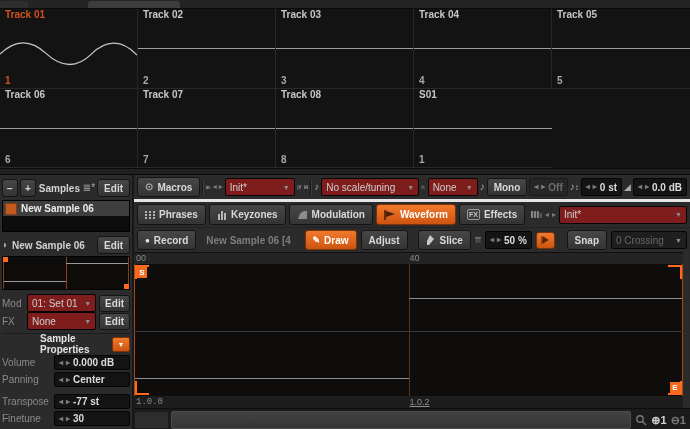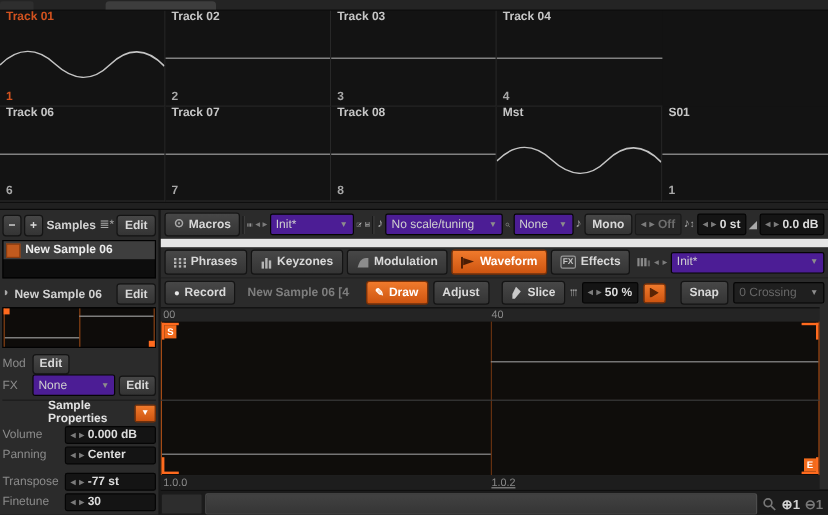--- a/index.html
+++ b/index.html
@@ -24,21 +24,21 @@
   
   .main{display:flex;height:256px;background:#2b2b2b;}
   .sidebar{width:128px;border-right:2px solid #181818;padding:2px 2px 0 2px;display:flex;flex-direction:column;}
   .editor{flex:1;display:flex;flex-direction:column;min-width:0;}
   
   .btn{background:linear-gradient(#474747,#343434);border:1px solid #141414;border-radius:3px;
        color:#d9d9d9;font-weight:bold;font-size:10px;display:inline-flex;align-items:center;
        justify-content:center;gap:4px;height:18px;padding:0 7px;white-space:nowrap;flex:none;}
   .btn.orange{background:linear-gradient(#f07a2c,#cd5410);border-color:#7c3106;color:#fff;}
   .btn.sq{width:14px;padding:0;height:16px;}
-  .dd{background:#4c1d95;border:1px solid #050505;border-radius:2px;color:#cfcfcf;
+  .dd{background:#7f1d1d;border:1px solid #050505;border-radius:2px;color:#cfcfcf;
       display:flex;align-items:center;height:16px;padding:0 4px;gap:3px;white-space:nowrap;flex:none;}
   .dd .caret{margin-left:auto;color:#8d8d8d;font-size:7px;}
   .dd.disabled{color:#676767;background:#1f1f1f;}
   .spin{background:#141414;border:1px solid #050505;border-radius:2px;color:#dcdcdc;
         display:flex;align-items:center;height:16px;padding:0 4px;gap:3px;white-space:nowrap;flex:none;font-weight:bold;}
   .spin.flat{background:#262626;border-color:#1a1a1a;color:#6d6d6d;}
   .arr{color:#7c7c7c;font-size:8px;line-height:1;}
   .sep{width:0;height:15px;border-left:1px solid #191919;border-right:1px solid #3f3f3f;flex:none;}
   .gicon{color:#a9a9a9;font-size:10px;line-height:1;flex:none;}
   svg{display:block;}
@@ -62,21 +62,21 @@
   .props-header{display:flex;align-items:center;height:20px;border-top:1px solid #1c1c1c;margin-top:3px;flex:none;}
   .props-title{flex:1;font-weight:bold;color:#e2e2e2;padding-left:38px;}
   .props-btn{width:16px;height:13px;background:linear-gradient(#f07a2c,#cd5410);border:1px solid #7c3106;
              border-radius:2px;color:#fff;font-size:7px;display:flex;align-items:center;justify-content:center;}
   .prop-row{display:flex;align-items:center;height:15px;margin:1px 0;flex:none;}
   .prop-row .lbl{flex:1;color:#8b8b8b;}
   .prop-row .spin{width:66px;height:13px;}
   .prop-row.gap{margin-top:6px;}
   
   .inst-toolbar{height:24px;display:flex;align-items:center;gap:2px;padding:0 3px;flex:none;}
-  .tabs-row{height:25px;display:flex;align-items:center;gap:3px;padding:0 3px;border-top:7px solid #e5e5e5;flex:none;}
+  .tabs-row{height:25px;display:flex;align-items:center;gap:3px;padding:0 3px;border-top:3px solid #e5e5e5;flex:none;}
   .tab{height:19px;}
   .edit-toolbar{height:24px;display:flex;align-items:center;gap:4px;padding:0 3px;border-top:1px solid #222;flex:none;}
   .sample-info{color:#7e7e7e;font-weight:bold;margin:0 6px;overflow:hidden;white-space:nowrap;}
   .fx-badge{border:1px solid #9a9a9a;border-radius:2px;font-size:7px;padding:0 1px;color:#c4c4c4;line-height:9px;}
   
   .wave-wrap{flex:1;display:flex;flex-direction:column;margin-right:7px;min-height:0;justify-content:center;}
   .wave-ruler{height:11px;background:#242424;border-top:1px solid #101010;position:relative;color:#8a8a8a;font-size:9px;flex:none;}
   .wave-ruler .r0{position:absolute;left:2px;top:0;}
   .wave-ruler .r1{position:absolute;left:50%;top:0;margin-left:1px;}
   .wave-canvas{flex:1;background:#0f0d0b;position:relative;min-height:0;}
@@ -91,21 +91,21 @@
   .corner{position:absolute;width:12px;height:12px;}
   .corner.tl{top:1px;left:1px;border-top:2px solid #ff6a1e;border-left:2px solid #ff6a1e;}
   .corner.tr{top:1px;right:1px;border-top:2px solid #ff6a1e;border-right:2px solid #ff6a1e;}
   .corner.bl{bottom:1px;left:1px;border-bottom:2px solid #ff6a1e;border-left:2px solid #ff6a1e;}
   .corner.br{bottom:1px;right:1px;border-bottom:2px solid #ff6a1e;border-right:2px solid #ff6a1e;}
   .mbox{position:absolute;width:10px;height:11px;background:#f26a1c;color:#fff;font-size:8px;font-weight:bold;
         display:flex;align-items:center;justify-content:center;}
   .mbox.s{top:3px;left:3px;}
   .mbox.e{bottom:3px;right:3px;}
   .wave-times{height:12px;background:#1d1d1d;position:relative;color:#8a8a8a;font-size:9px;flex:none;}
-  .wave-times .t0{position:absolute;left:2px;top:1px;}
+  .wave-times .t0{position:absolute;left:2px;top:1px;font-family:Liberation Mono, monospace;}
   .wave-times .t1{position:absolute;left:50%;top:1px;margin-left:1px;text-decoration:underline;}
   
   .wave-scroll{height:20px;background:#1b1b1b;border-top:1px solid #0d0d0d;display:flex;align-items:center;padding:1px 2px 1px 0;flex:none;}
   .scroll-btn{width:33px;height:16px;background:#2d2d2d;border:1px solid #1c1c1c;border-radius:2px;flex:none;}
   .scroll-thumb{width:458px;height:16px;background:linear-gradient(#424242,#353535);border:1px solid #4d4d4d;border-radius:2px;margin-left:2px;flex:none;}
   .zoomgrp{margin-left:auto;display:flex;align-items:center;gap:4px;padding-right:2px;}
   .zlabel{font-size:11px;font-weight:bold;color:#777;}
   .zlabel.bright{color:#d2d2d2;}
 </style>
 </head>
@@ -135,43 +135,41 @@
       <div class="scope-cell">
         <div class="scope-flat"></div>
         <span class="scope-label">Track 03</span>
         <span class="scope-num">3</span>
       </div>
       <div class="scope-cell">
         <div class="scope-flat"></div>
         <span class="scope-label">Track 04</span>
         <span class="scope-num">4</span>
       </div>
+      <div class="scope-cell">
+        <div class="scope-flat"></div>
+        <span class="scope-label">Track 05</span>
+        <span class="scope-num">5</span>
+      </div>
     </div>
     <div class="scope-row">
       <div class="scope-cell">
         <div class="scope-flat"></div>
         <span class="scope-label">Track 06</span>
         <span class="scope-num">6</span>
       </div>
       <div class="scope-cell">
         <div class="scope-flat"></div>
         <span class="scope-label">Track 07</span>
         <span class="scope-num">7</span>
       </div>
       <div class="scope-cell">
         <div class="scope-flat"></div>
         <span class="scope-label">Track 08</span>
         <span class="scope-num">8</span>
-      </div>
-      <div class="scope-cell">
-        <svg class="scope-wave" viewBox="0 0 138 80" preserveAspectRatio="none">
-          <path d="M0,46 C15,31 31,31 46,45 S77,61 92,46 S123,31 138,47" fill="none" stroke="#c4c4c4" stroke-width="1.3"></path>
-        </svg>
-        <span class="scope-label">Mst</span>
-        <span class="scope-num"></span>
       </div>
       <div class="scope-cell">
         <div class="scope-flat"></div>
         <span class="scope-label">S01</span>
         <span class="scope-num">1</span>
       </div>
     </div>
   </div>
   <div class="scopes-divider"></div>
 
@@ -208,20 +206,24 @@
         <div class="pv-vline" style="left:0;"></div>
         <div class="pv-vline" style="left:50%;"></div>
         <div class="pv-vline" style="right:0;"></div>
         <div class="pv-wave" style="left:1px;right:50%;top:76%;"></div>
         <div class="pv-wave" style="left:50%;right:1px;top:20%;"></div>
         <div class="pv-sq" style="top:0;left:0;"></div>
         <div class="pv-sq" style="bottom:0;right:0;"></div>
       </div>
       <div class="kv-row">
         <span class="kv-label">Mod</span>
+        <div class="dd">
+          <span>01: Set 01</span>
+          <span class="caret">▼</span>
+        </div>
         <div class="btn">
             <span>Edit</span>
           </div>
       </div>
       <div class="kv-row">
         <span class="kv-label">FX</span>
         <div class="dd">
           <span>None</span>
           <span class="caret">▼</span>
         </div>

